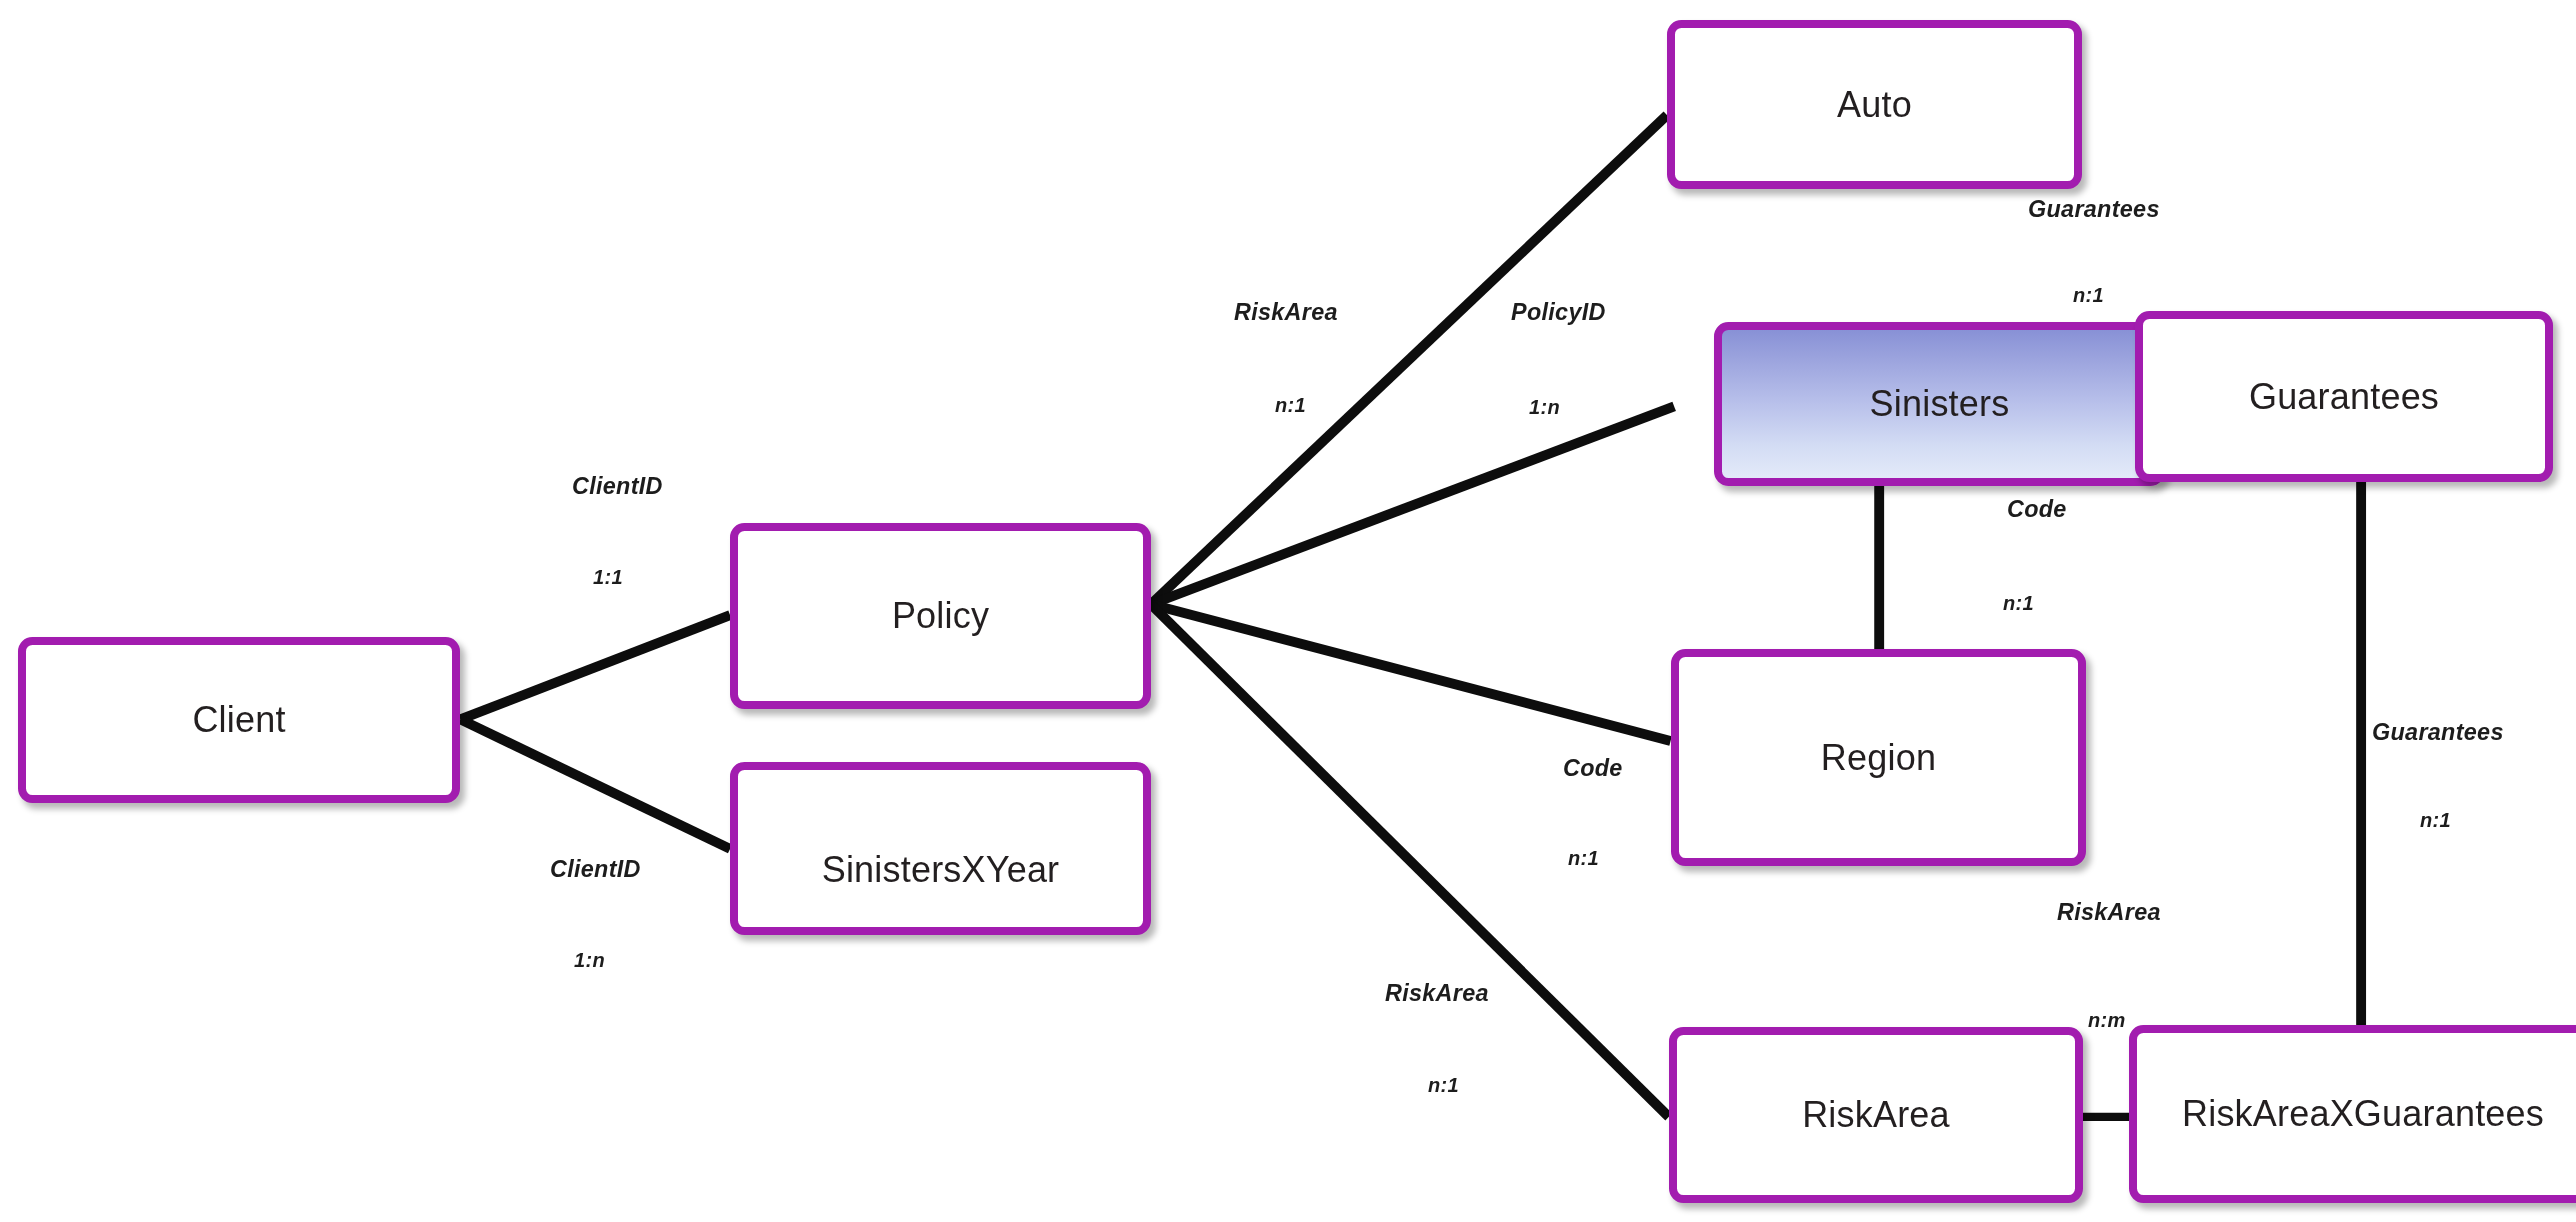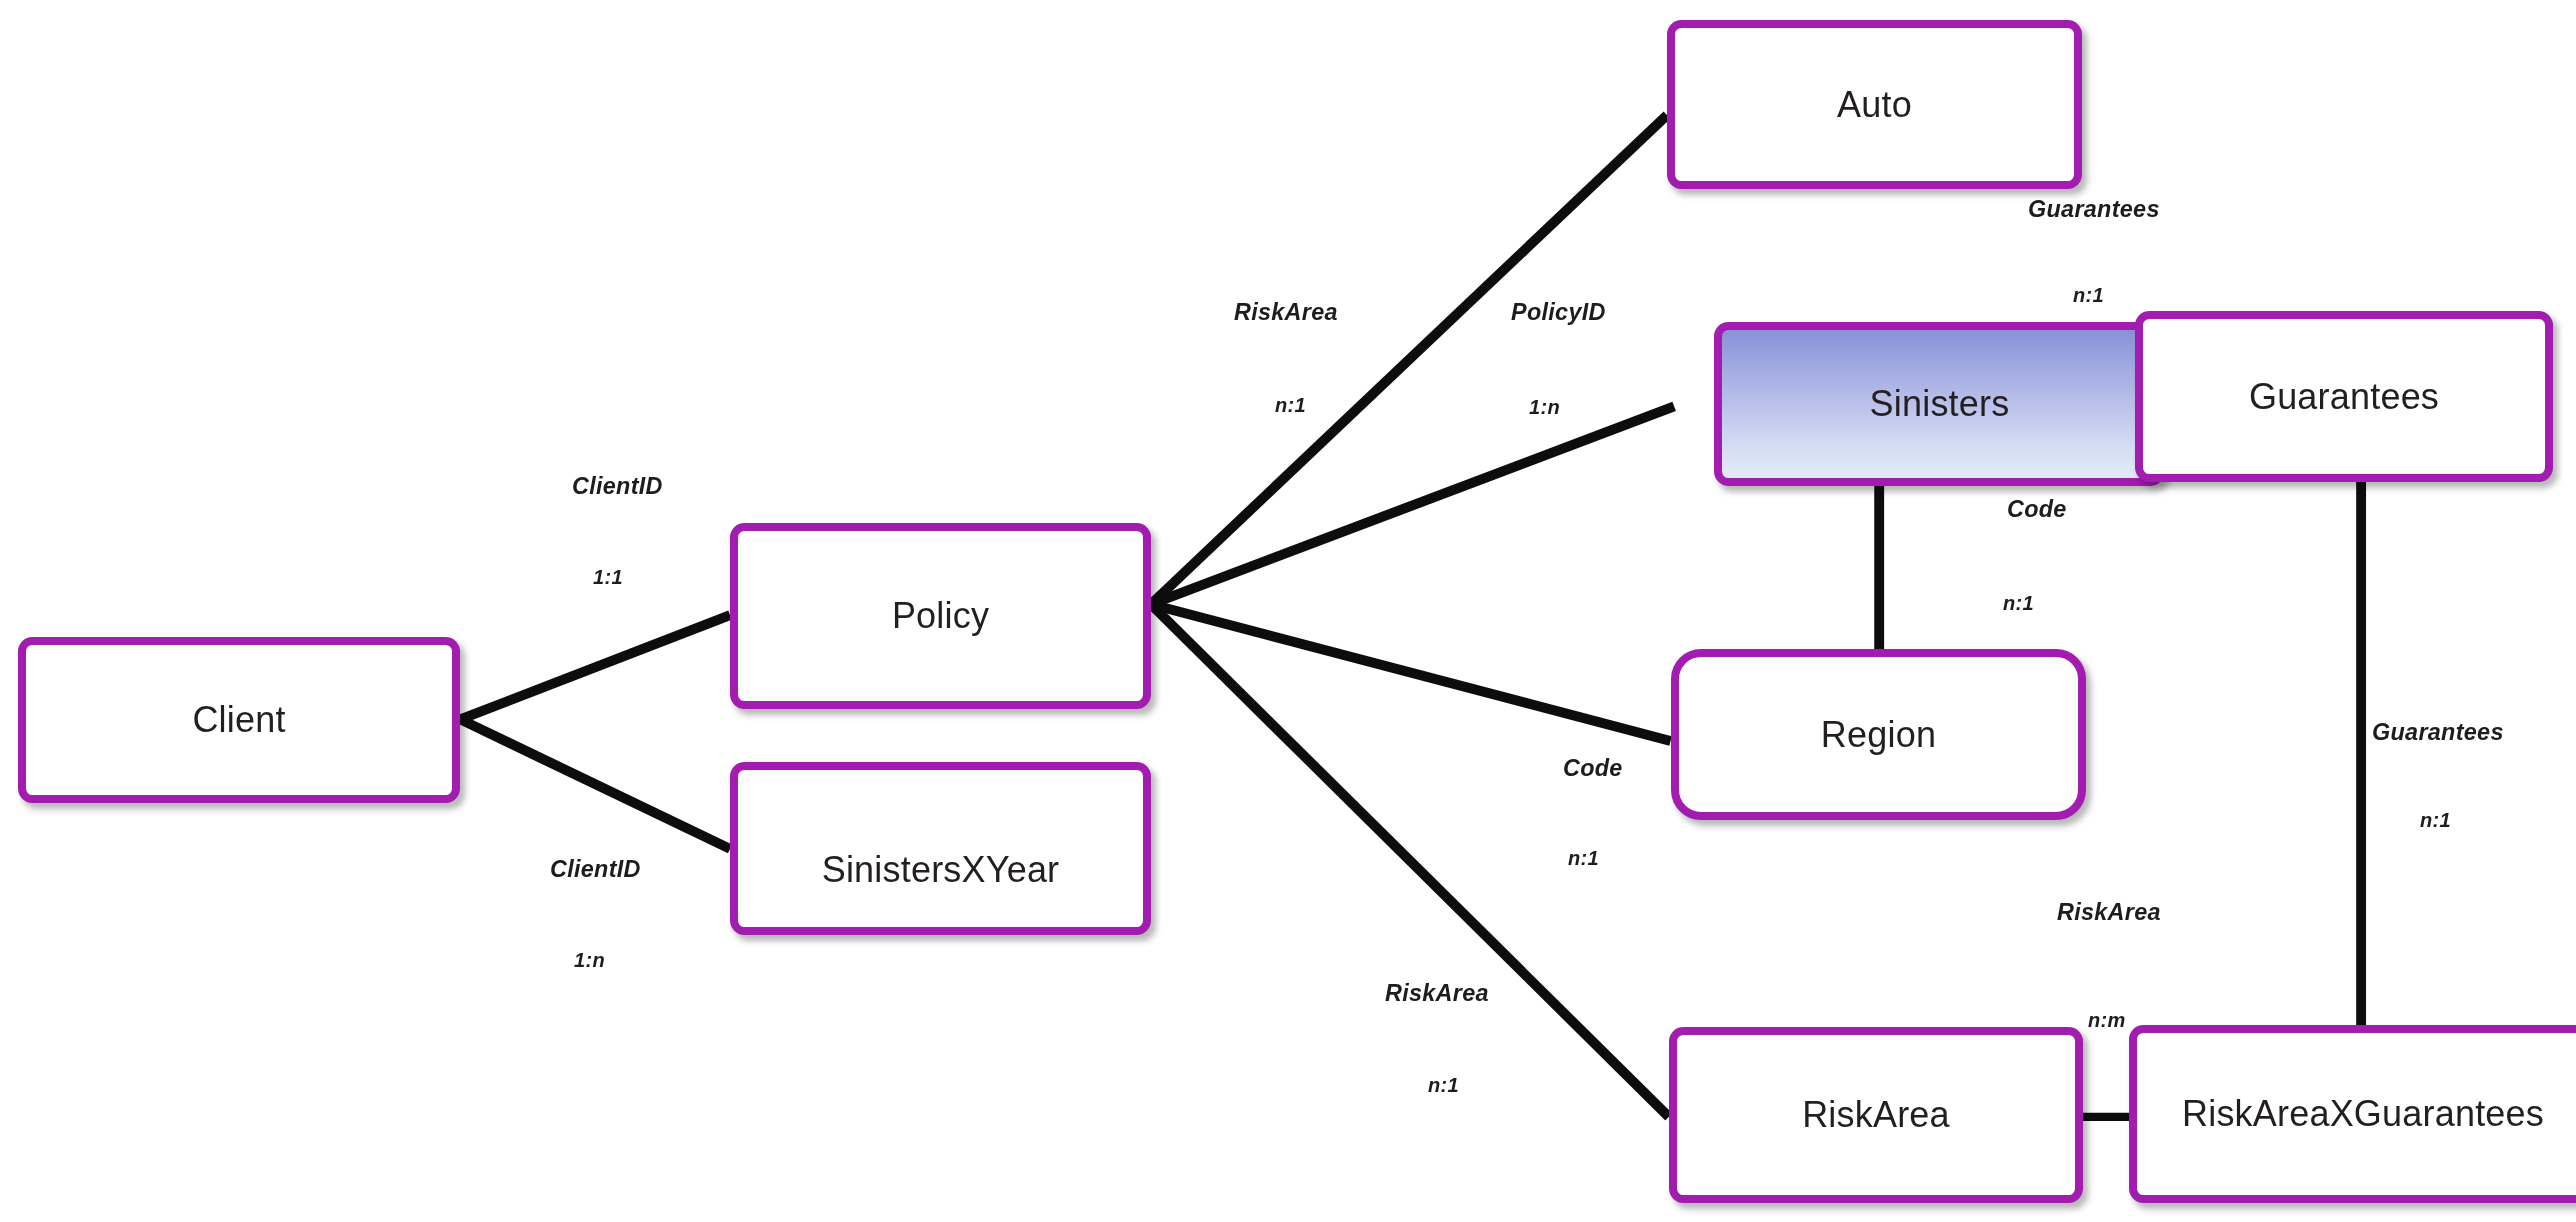--- a/index.html
+++ b/index.html
@@ -107,21 +107,21 @@
   </div>
 
   <div class="entity highlighted" style="left:1674px; top:322px; width:451px; height:164px;margin-left:40px;">
     <span class="entity-label">Sinisters</span>
   </div>
 
   <div class="entity" style="left:2135px; top:311px; width:418px; height:171px;">
     <span class="entity-label">Guarantees</span>
   </div>
 
-  <div class="entity" style="left:1671px; top:649px; width:415px; height:171px;border-radius:30px;">
+  <div class="entity" style="left:1671px; top:649px; width:415px; height:217px;">
     <span class="entity-label">Region</span>
   </div>
 
   <div class="entity" style="left:1669px; top:1027px; width:414px; height:176px;">
     <span class="entity-label">RiskArea</span>
   </div>
 
   <div class="entity" style="left:2129px; top:1025px; width:468px; height:178px;">
     <span class="entity-label">RiskAreaXGuarantees</span>
   </div>

